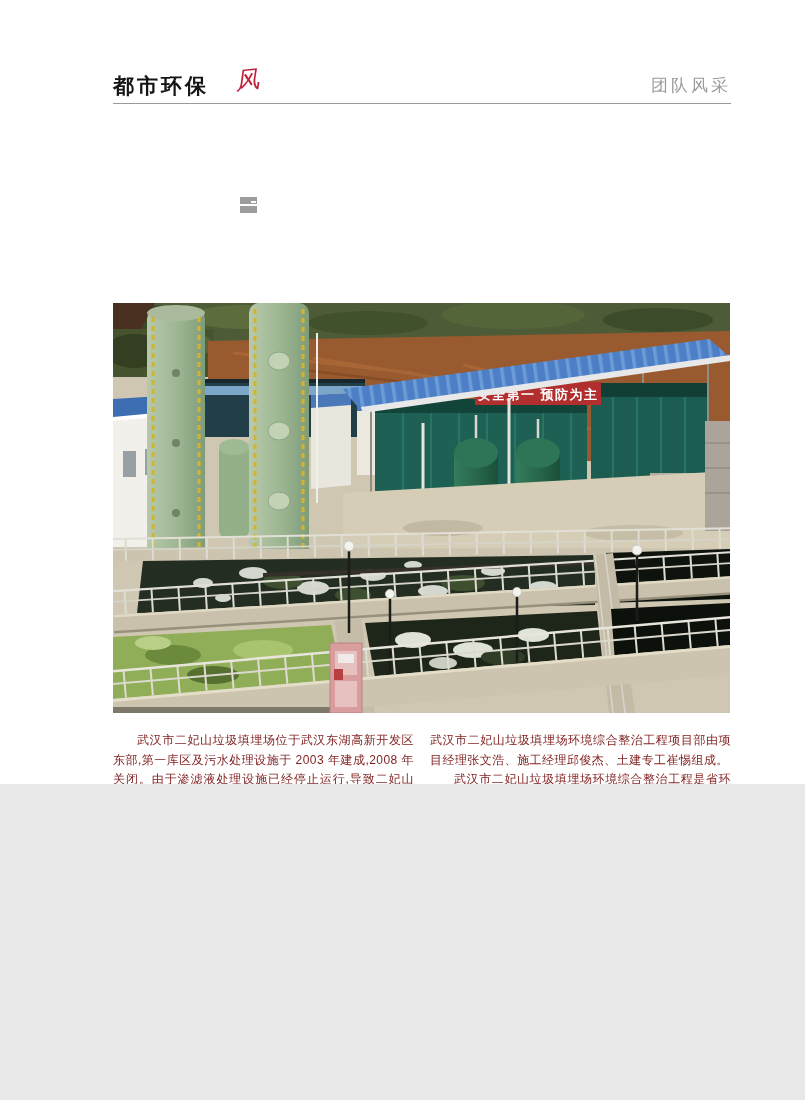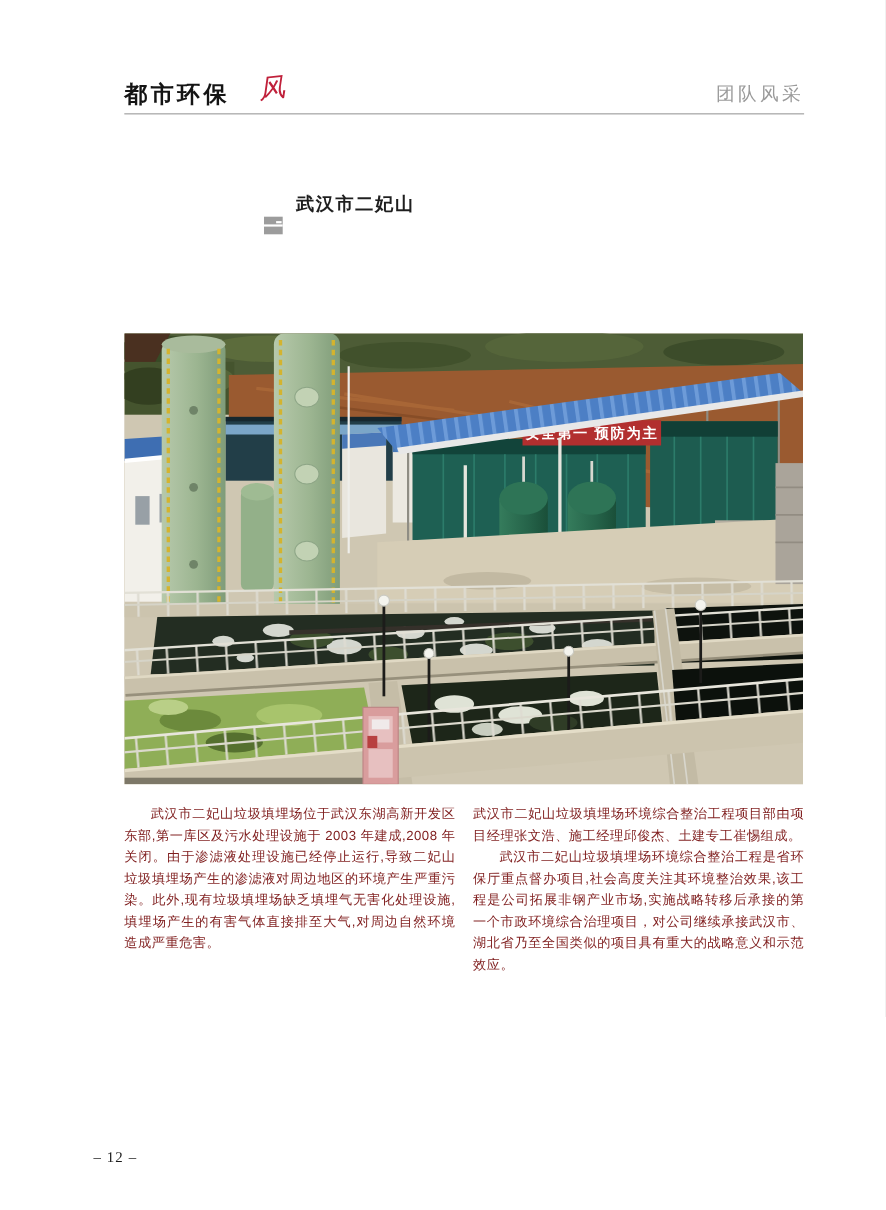--- a/index.html
+++ b/index.html
@@ -1,17 +1,17 @@
 <!DOCTYPE html>
 <html><head>
 <meta charset="utf-8">
 <style>
   html,body{margin:0;padding:0;background:#e8e8e8;}
   .page{
-    position:relative;width:805px;height:1100px;margin:0 auto;background:#ffffff;
+    position:relative;width:805px;height:784px;margin:0 auto;background:#ffffff;
     font-family:"Liberation Sans","DejaVu Sans",sans-serif;overflow:hidden;
   }
   
   .masthead{position:absolute;left:113px;top:70px;width:618px;height:34px;}
   .mag-name{position:absolute;left:0;top:2px;font-size:21px;font-weight:bold;color:#141414;letter-spacing:3px;}
   .mag-accent{position:absolute;left:122px;top:-6px;font-size:24px;color:#c0203a;
     font-family:"DejaVu Serif",serif;font-style:italic;transform:rotate(-6deg);display:inline-block;}
   .section-label{position:absolute;right:0;top:4px;font-size:17px;color:#9a9a9a;letter-spacing:3px;}
   .head-rule{position:absolute;left:113px;top:103px;width:618px;height:1px;background:#9a9a9a;}
   
@@ -38,21 +38,20 @@
 
   <div class="masthead">
     <span class="mag-name">都市环保</span>
     <span class="mag-accent">风</span>
     <span class="section-label">团队风采</span>
   </div>
   <div class="head-rule"></div>
 
   <div class="title-icon"></div>
   <div class="article-title">
-    <div>武汉市二妃山</div>
   </div>
 
   <div class="photo">
     <svg width="617" height="410" viewBox="0 0 617 410" xmlns="http://www.w3.org/2000/svg">
       <defs>
         <linearGradient id="towerGrad" x1="0" y1="0" x2="1" y2="0">
           <stop offset="0" stop-color="#b7c9ab"></stop>
             <stop offset="0.55" stop-color="#9cb591"></stop>
             <stop offset="1" stop-color="#7f9c79"></stop>
         </linearGradient>

